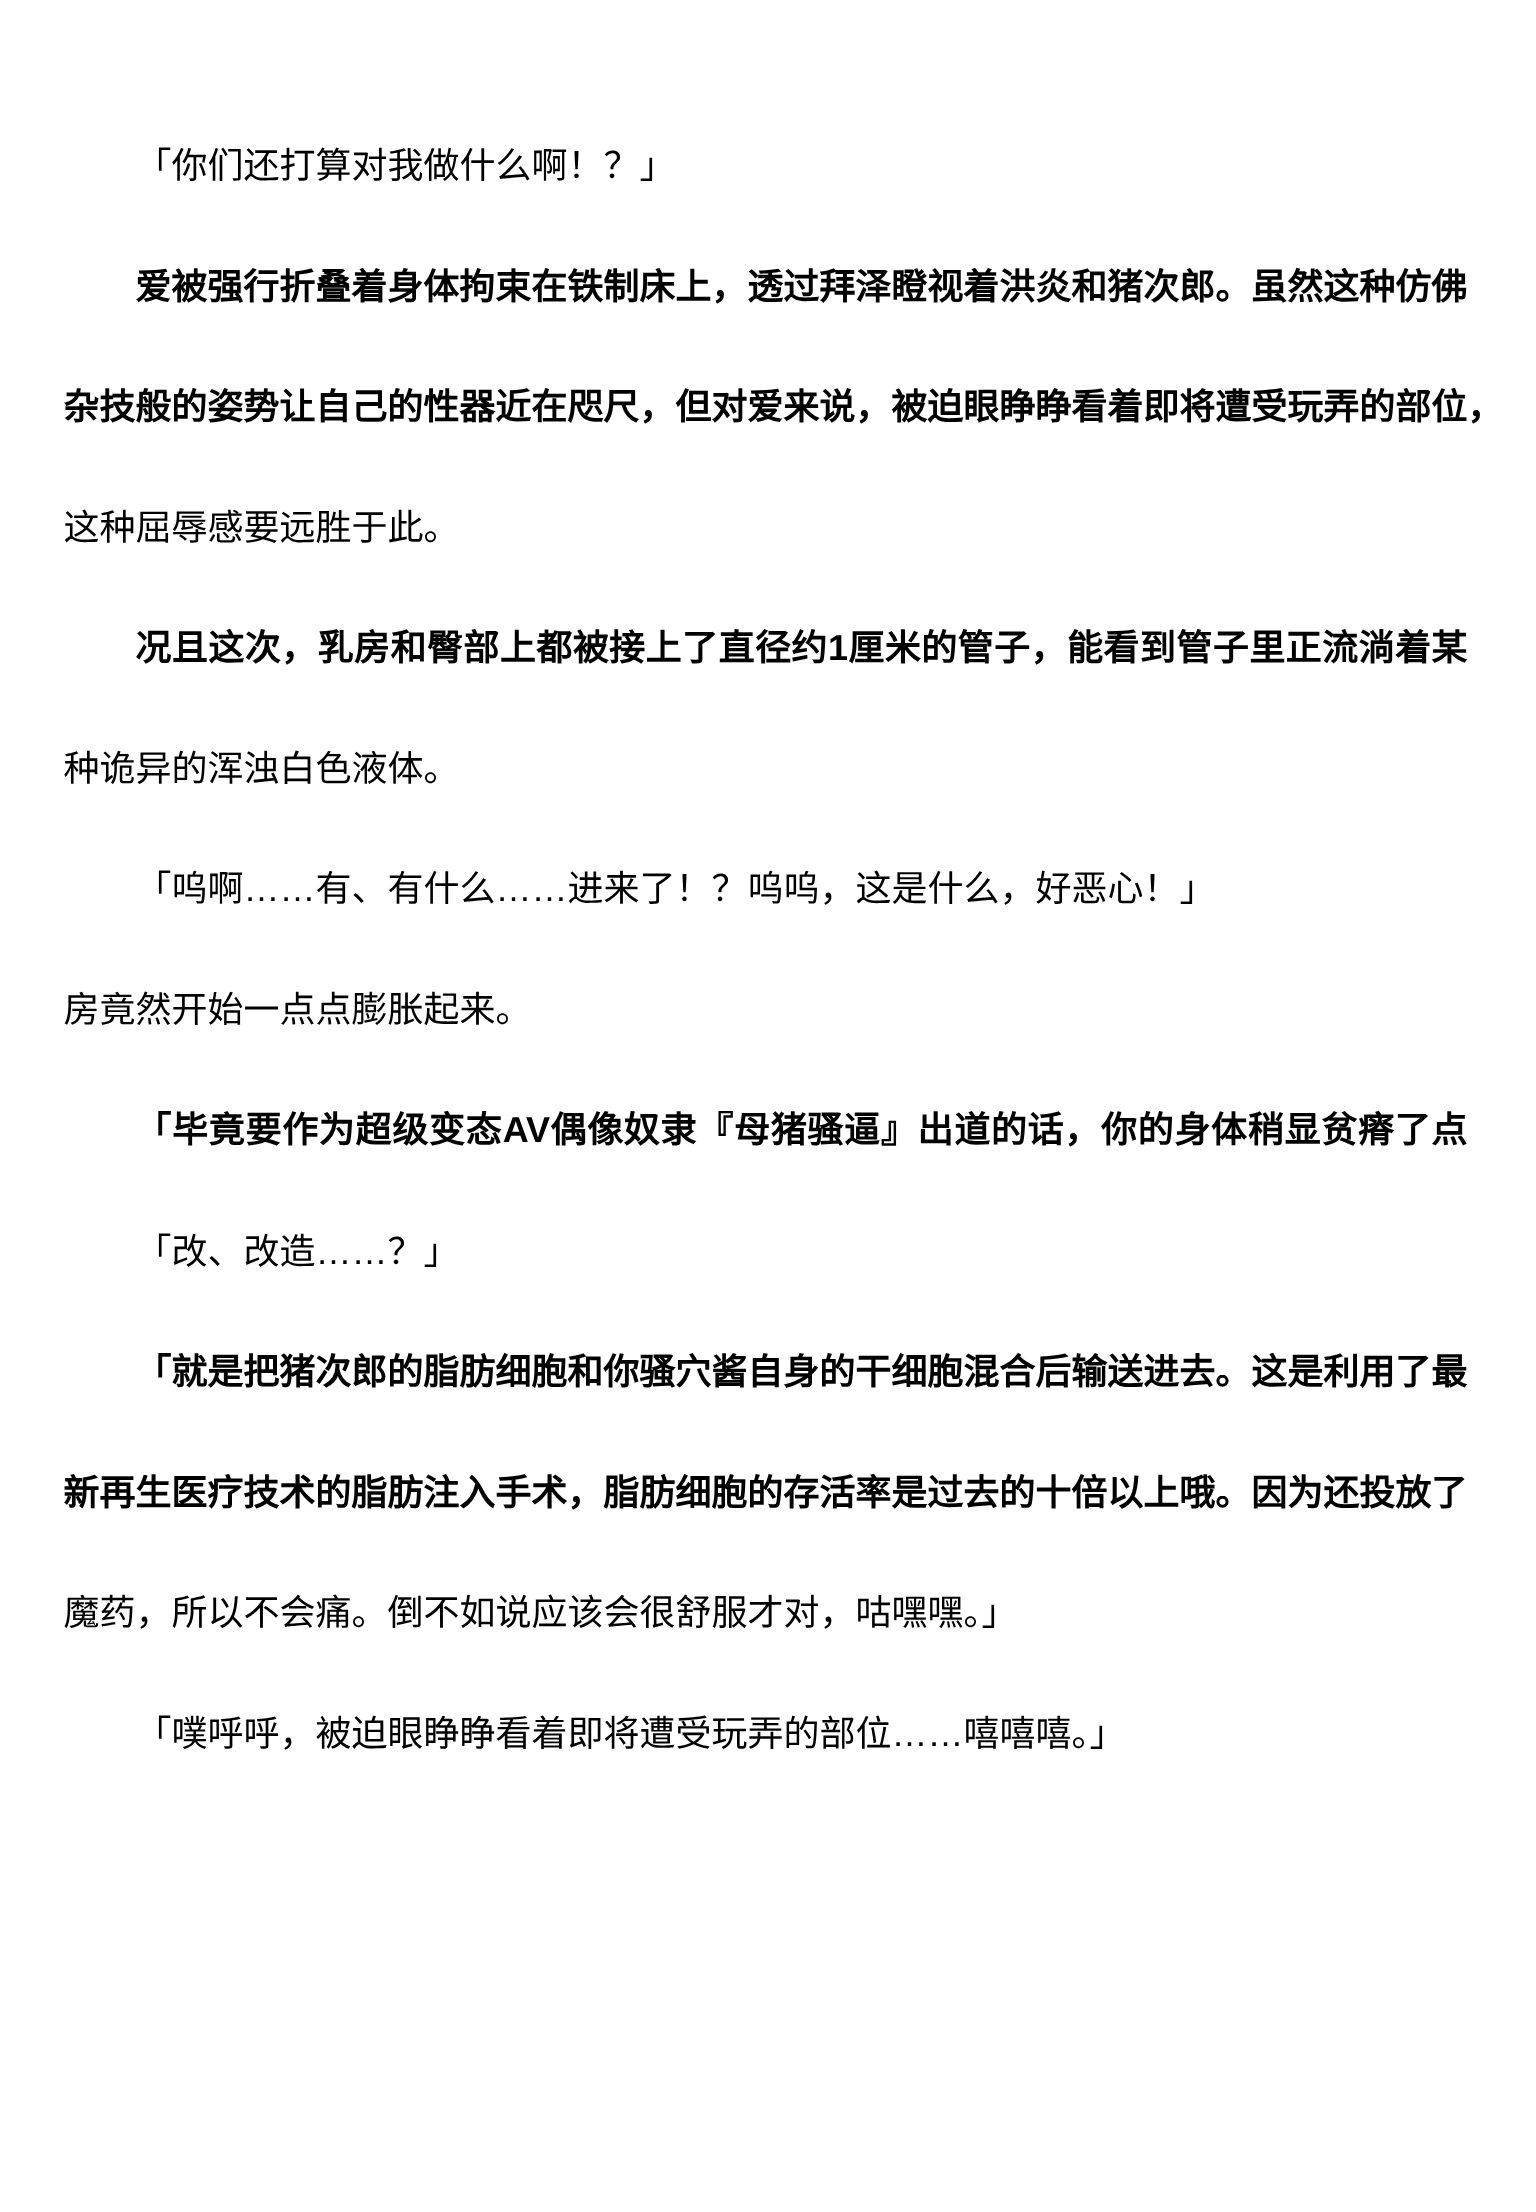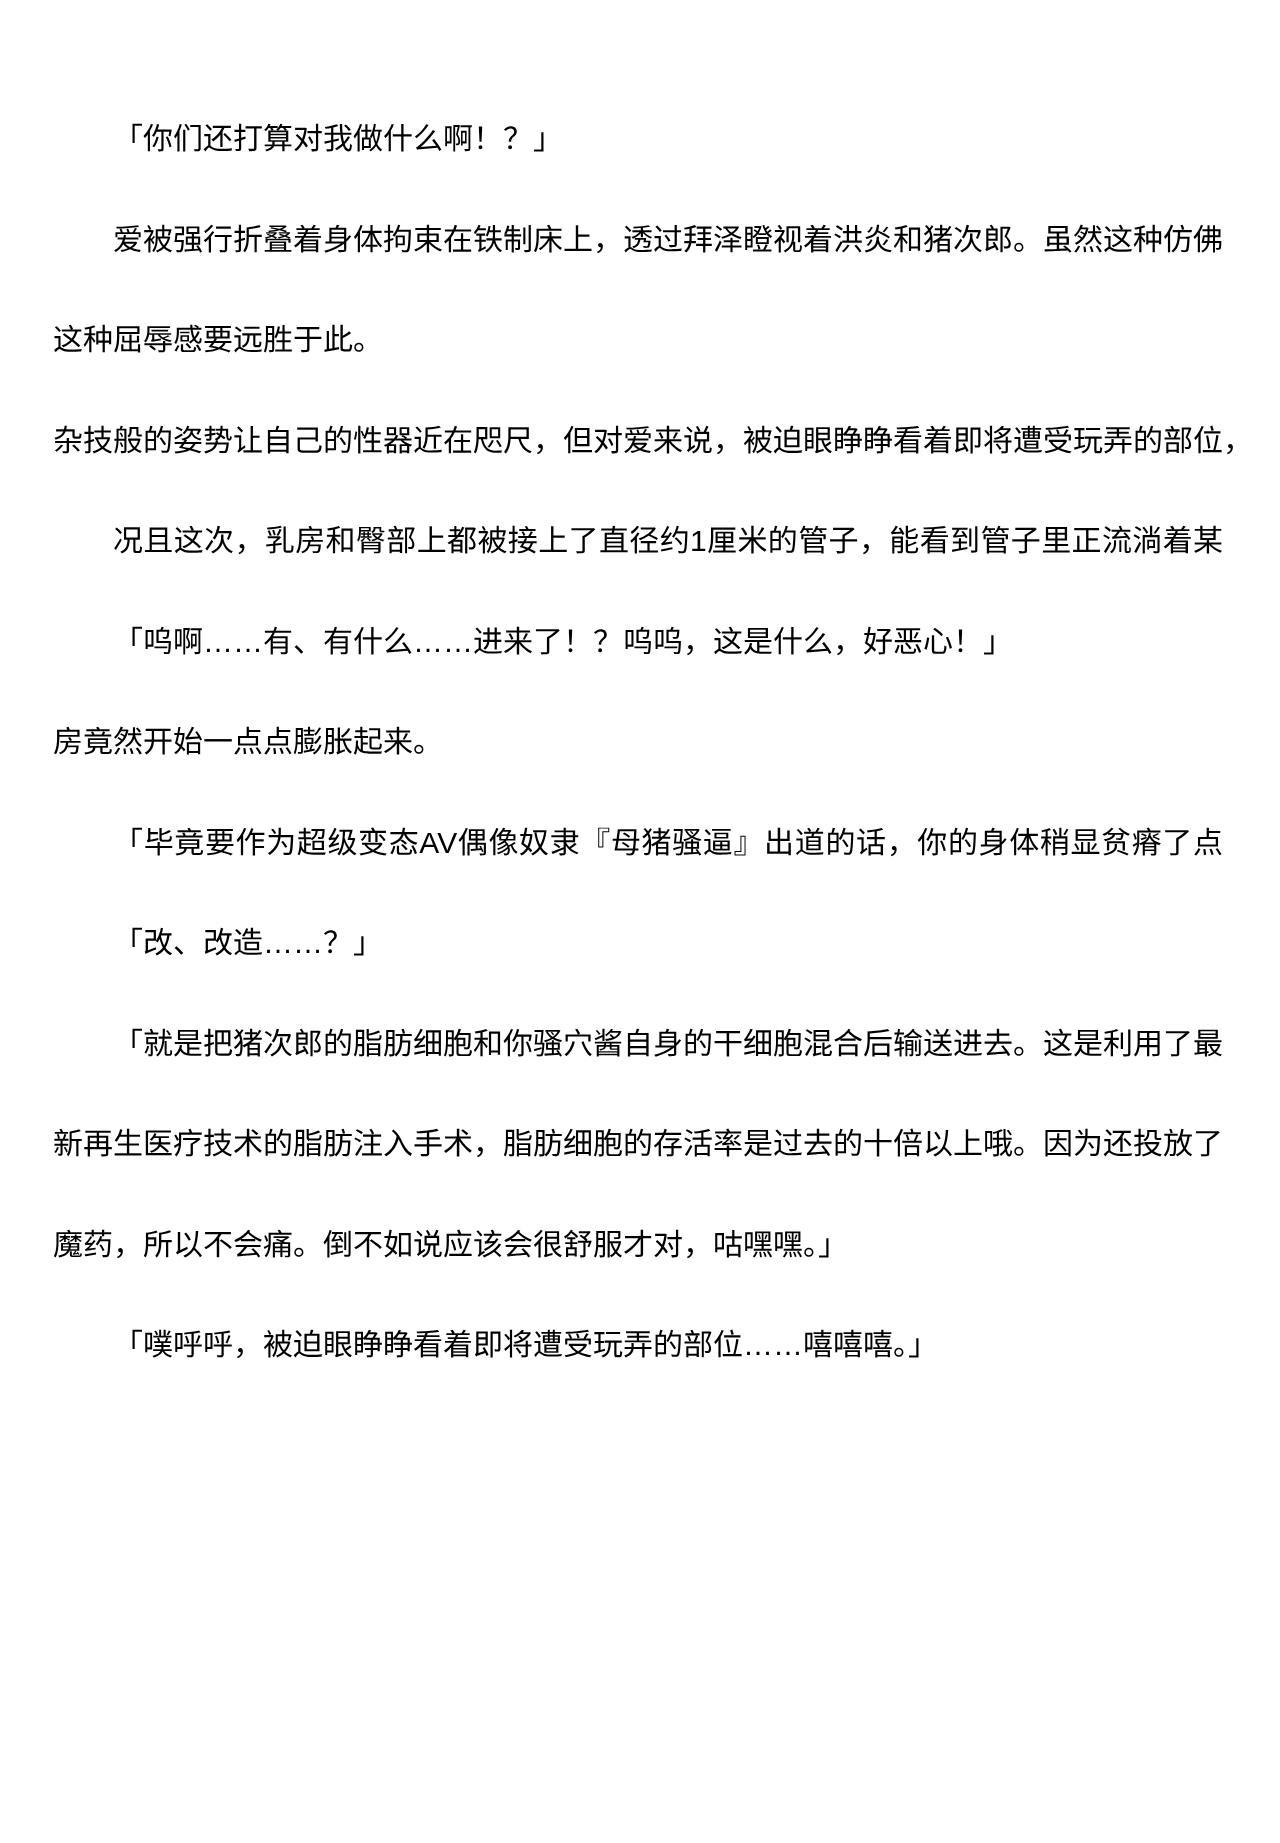--- a/index.html
+++ b/index.html
@@ -30,41 +30,43 @@
     padding: 0;
   }
   .line {
     white-space: nowrap;
     text-align: justify;
     text-align-last: left;
   }
   
   .line.full {
     text-align-last: justify;
+    font-weight: bold;
   }
   
   .line.indent {
     text-indent: 60px;
   }
 </style>
 </head>
 <body>
 
 <main class="page">
   <article class="text-body" id="text-body">
       <div class="paragraph">
         <div class="line indent">「你们还打算对我做什么啊！？」</div>
       </div>
       <div class="paragraph">
         <div class="line indent full">爱被强行折叠着身体拘束在铁制床上，透过拜泽瞪视着洪炎和猪次郎。虽然这种仿佛</div>
+        <div class="line full">杂技般的姿势让自己的性器近在咫尺，但对爱来说，被迫眼睁睁看着即将遭受玩弄的部位，</div>
         <div class="line">这种屈辱感要远胜于此。</div>
-        <div class="line full">杂技般的姿势让自己的性器近在咫尺，但对爱来说，被迫眼睁睁看着即将遭受玩弄的部位，</div>
       </div>
       <div class="paragraph">
         <div class="line indent full">况且这次，乳房和臀部上都被接上了直径约1厘米的管子，能看到管子里正流淌着某</div>
+        <div class="line">种诡异的浑浊白色液体。</div>
       </div>
       <div class="paragraph">
         <div class="line indent">「呜啊……有、有什么……进来了！？呜呜，这是什么，好恶心！」</div>
       </div>
       <div class="paragraph">
         <div class="line">房竟然开始一点点膨胀起来。</div>
       </div>
       <div class="paragraph">
         <div class="line indent full">「毕竟要作为超级变态AV偶像奴隶『母猪骚逼』出道的话，你的身体稍显贫瘠了点</div>
       </div>

